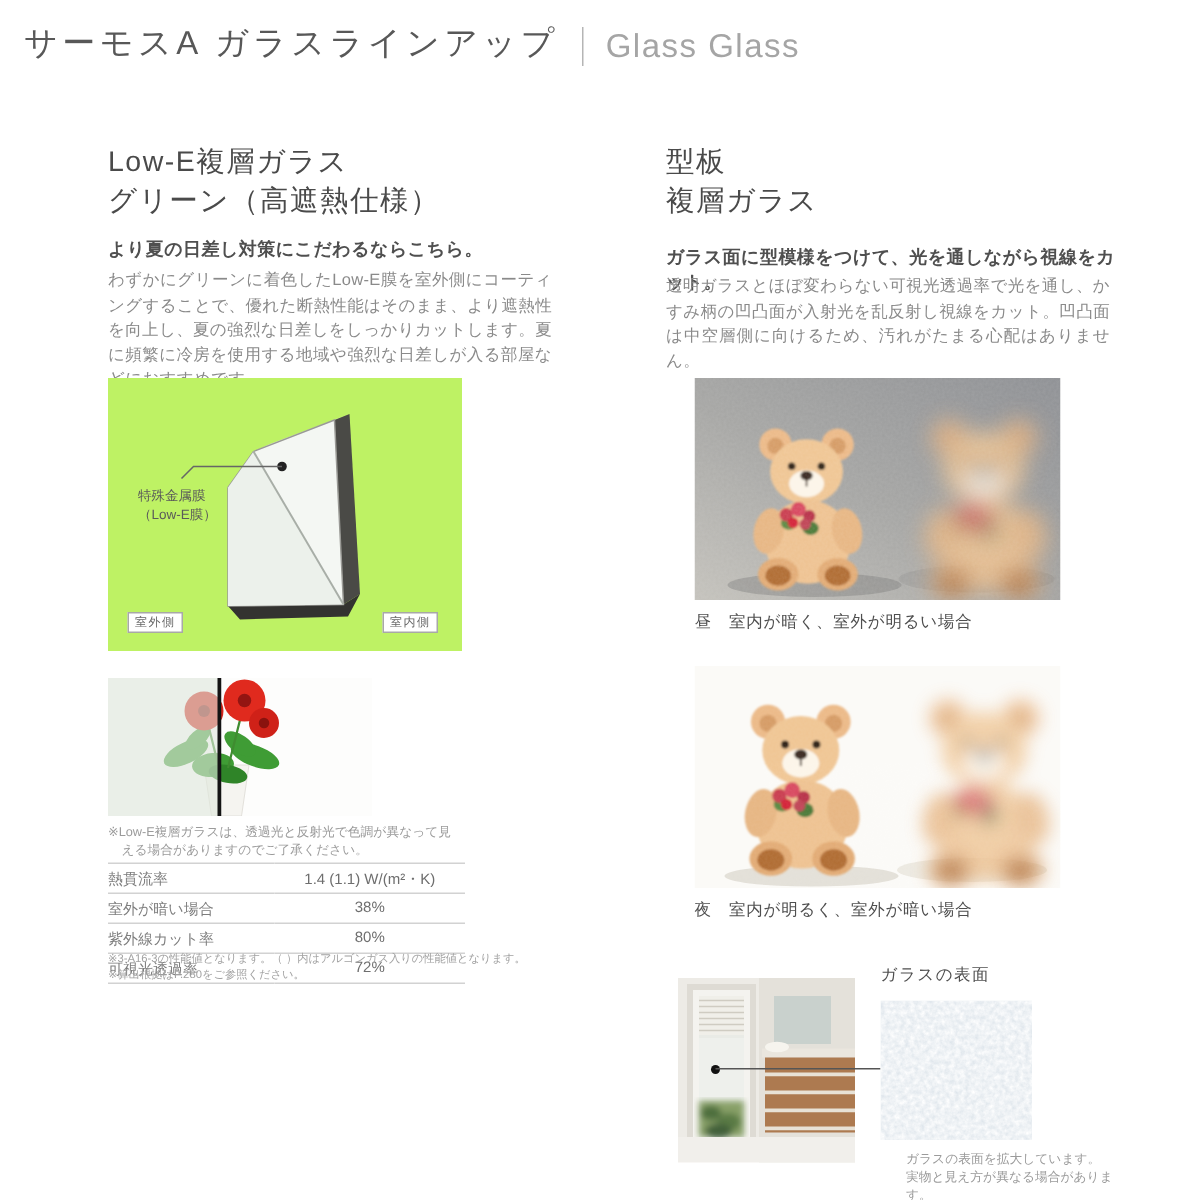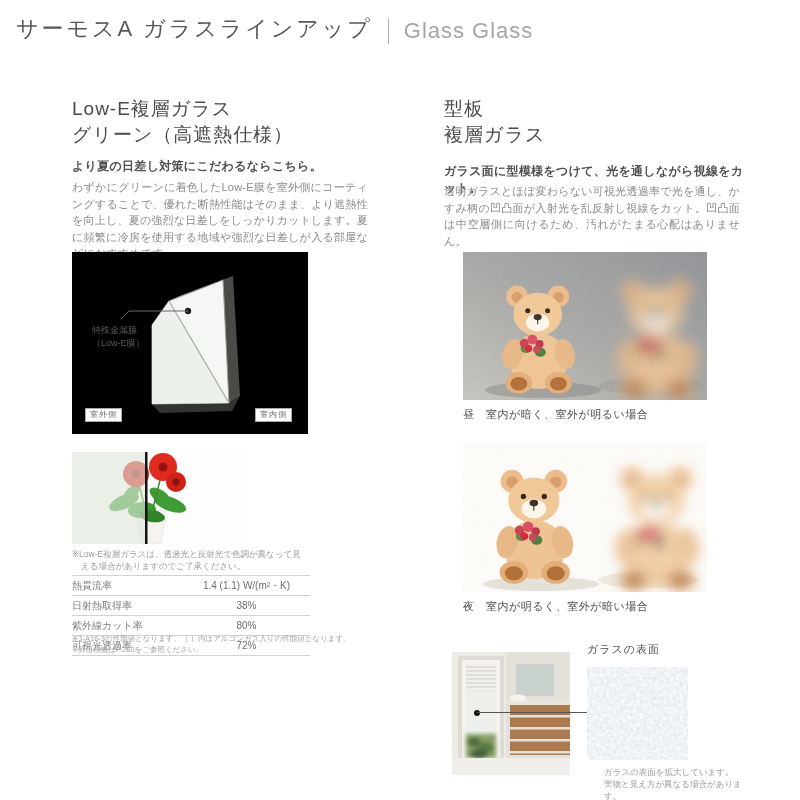--- a/index.html
+++ b/index.html
@@ -9,21 +9,21 @@
   .hdr{position:absolute;left:16px;top:14px;display:flex;align-items:flex-end;gap:15px;}
   .hdr-jp{font-size:22px;font-weight:500;color:#585858;letter-spacing:3px;white-space:nowrap;}
   .hdr-sep{width:1px;height:26px;background:#b5b5b5;}
   .hdr-en{font-size:22px;font-weight:300;color:#a5a5a5;letter-spacing:1px;white-space:nowrap;}
   
   .h2line{font-size:19px;line-height:26px;color:#4a4a4a;font-weight:500;letter-spacing:1px;}
   .lead{font-size:12px;font-weight:bold;color:#4f4f4f;letter-spacing:0.3px;}
   .bodytxt{font-size:11px;line-height:16.5px;color:#8a8a8a;text-align:justify;letter-spacing:0.2px;}
   .abs{position:absolute;}
   
-  .diagram{position:absolute;left:72px;top:252px;width:236px;height:182px;background:#000000;}
+  .diagram{position:absolute;left:72px;top:252px;width:236px;height:182px;background:#bef264;}
   .diagram svg{position:absolute;left:0;top:0;width:100%;height:100%;}
   .film-label{position:absolute;left:20px;top:72px;font-size:9px;line-height:13px;color:#5a5a5a;}
   .side-tag{position:absolute;font-size:8px;color:#666;background:#fff;border:1px solid #a8a8a8;
             padding:2px 4px;letter-spacing:1px;line-height:1;}
   .tag-out{left:13px;bottom:12px;text-align:right;}
   .tag-in{right:16px;bottom:12px;}
   
   .flower{position:absolute;left:72px;top:452px;width:176px;height:92px;}
   .flower svg{width:100%;height:100%;display:block;}
   .note{position:absolute;left:72px;top:549px;width:222px;font-size:8.5px;line-height:11.5px;
@@ -170,21 +170,21 @@
   </div>
   <div class="note">※Low-E複層ガラスは、透過光と反射光で色調が異なって見える場合がありますのでご了承ください。</div>
 
   <table class="spec">
     <tbody>
       <tr>
         <td class="lbl">熱貫流率</td>
         <td class="val">1.4 (1.1) W/(m²・K)</td>
       </tr>
       <tr>
-        <td class="lbl">日射熱取得率</td>
+        <td class="lbl">室外が暗い場合</td>
         <td class="val">38%</td>
       </tr>
       <tr>
         <td class="lbl">紫外線カット率</td>
         <td class="val">80%</td>
       </tr>
       <tr>
         <td class="lbl">可視光透過率</td>
         <td class="val">72%</td>
       </tr>

